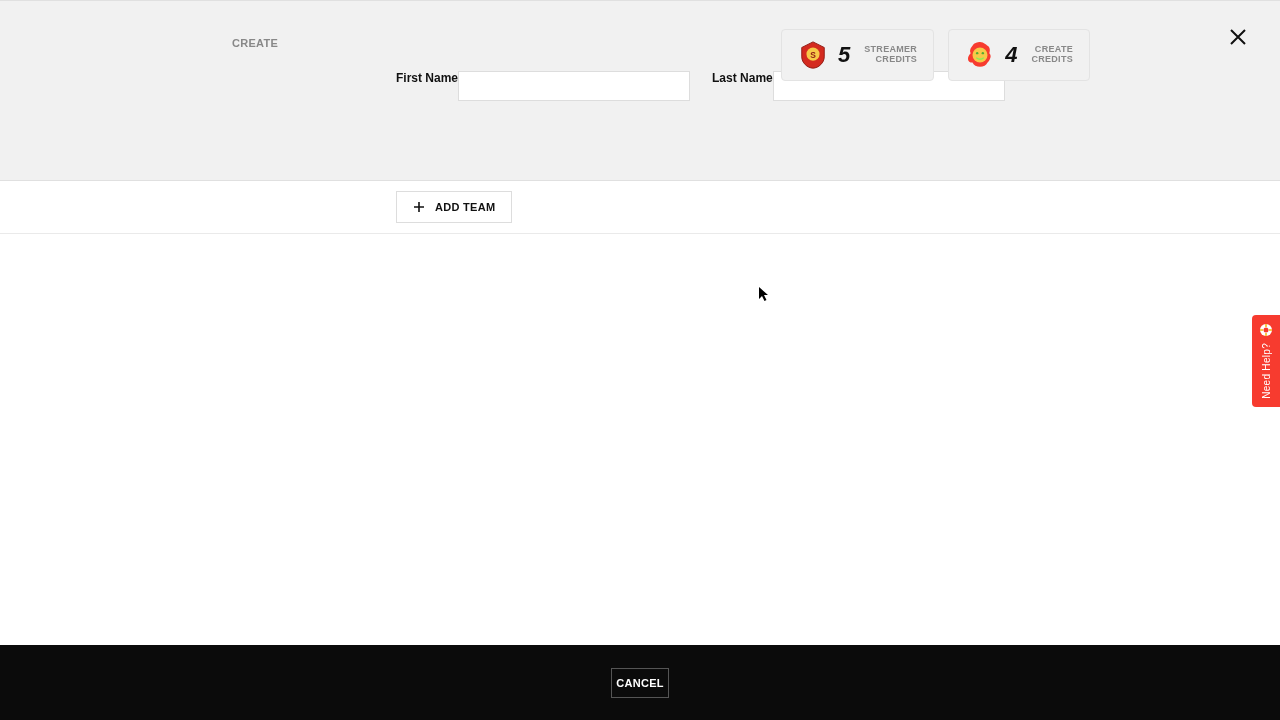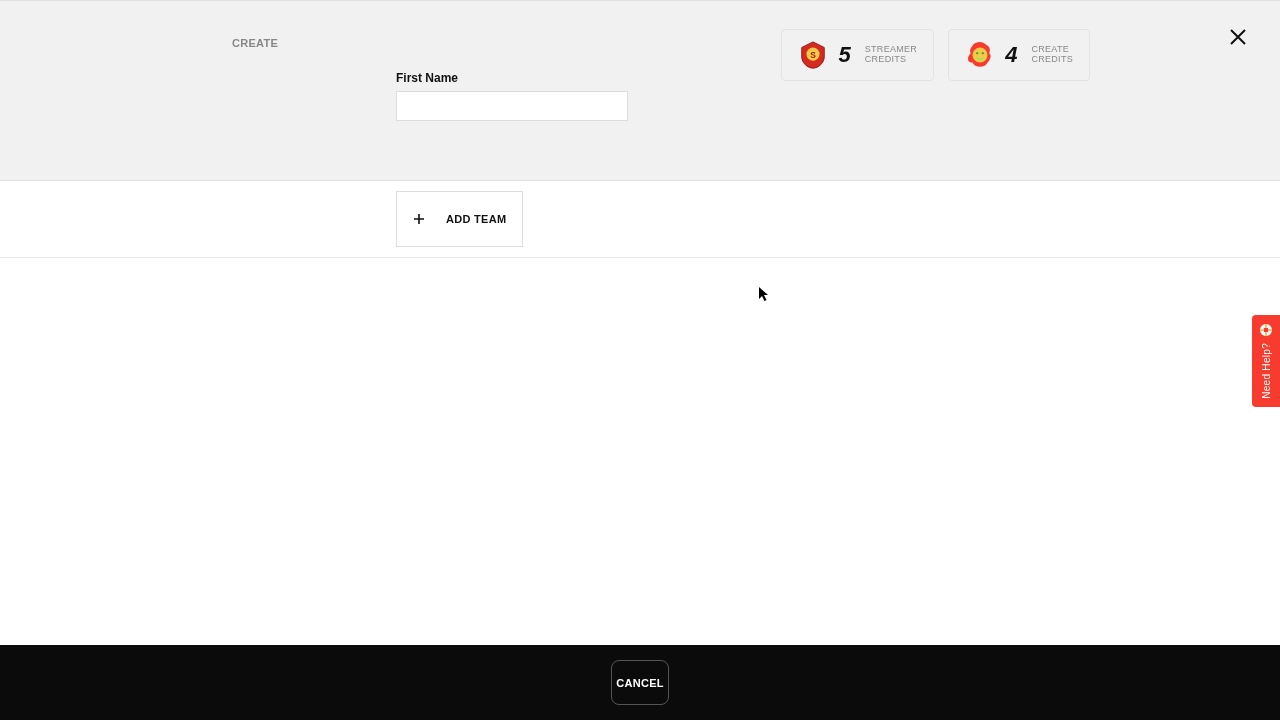--- a/index.html
+++ b/index.html
@@ -67,44 +67,45 @@
     font-size: 22px;
     font-weight: 800;
     font-style: italic;
     color: #111;
     margin-right: 4px;
   }
   .credit-label {
     display: flex;
     flex-direction: column;
     font-size: 9px;
-    font-weight: 400;
+    font-weight: 700;
     color: #888;
     line-height: 1.1;
     letter-spacing: 0.3px;
+    align-items: flex-end;
   }
   .close-btn {
     position: absolute;
     top: 26px;
     right: 30px;
     width: 24px;
     height: 24px;
     cursor: pointer;
     display: flex;
     align-items: center;
     justify-content: center;
   }
   .close-btn svg { width: 20px; height: 20px; }
   .form-row {
     display: flex;
     gap: 22px;
     margin-left: 396px;
     margin-top: 20px;
   }
-  .form-field { display: flex; flex-direction: column; }
+  .form-field { display: flex; flex-direction: row; }
   .form-label {
     font-size: 12px;
     font-weight: 700;
     color: #111;
     margin-bottom: 6px;
   }
   .form-input {
     width: 232px;
     height: 30px;
     border: 1px solid #ddd;
@@ -114,24 +115,24 @@
     outline: none;
   }
   .add-team-row {
     border-bottom: 1px solid #eaeaea;
     padding: 10px 0 10px 396px;
     background: #fff;
   }
   .add-team-btn {
     display: inline-flex;
     align-items: center;
-    gap: 21px;
+    gap: 10px;
     border: 1px solid #ddd;
     background: #fff;
-    padding: 21px 16px;
+    padding: 9px 16px;
     cursor: pointer;
     font-size: 11px;
     font-weight: 700;
     color: #111;
     letter-spacing: 0.3px;
   }
   .plus-icon { width: 12px; height: 12px; display:flex;align-items:center;justify-content:center;}
   .help-tab {
     position: absolute;
     right: 0;
@@ -164,27 +165,27 @@
     left: 0;
     right: 0;
     height: 75px;
     background: #0b0b0b;
     display: flex;
     align-items: center;
     justify-content: center;
     gap: 16px;
   }
   .btn {
-    height: 45px;
+    height: 30px;
     padding: 0 4px;
     font-size: 11px;
     font-weight: 700;
     letter-spacing: 0.3px;
     cursor: pointer;
-    border-radius: 8px;
+    border-radius: 0;
     display: inline-flex;
     align-items: center;
     justify-content: center;
   }
   .btn-cancel {
     background: transparent;
     color: #fff;
     border: 1px solid #555;
   }
   .btn-create {
@@ -250,20 +251,24 @@
           <path d="M3 3 L17 17 M17 3 L3 17" stroke="#111" stroke-width="2" fill="none"></path>
         </svg>
     </span>
   </div>
 
   <div class="form-row">
     <div class="form-field">
       <label class="form-label">First Name</label>
       <input class="form-input" type="text" value="" style="">
     </div>
+    <div class="form-field">
+      <label class="form-label">Last Name</label>
+      <input class="form-input" type="text" value="" style="">
+    </div>
   </div>
 </div>
 
 <div class="add-team-row">
   <button class="add-team-btn">
     <span class="plus-icon">
       <svg viewBox="0 0 12 12">
           <path d="M6 1 V11 M1 6 H11" stroke="#111" stroke-width="1.6"></path>
         </svg>
     </span>

